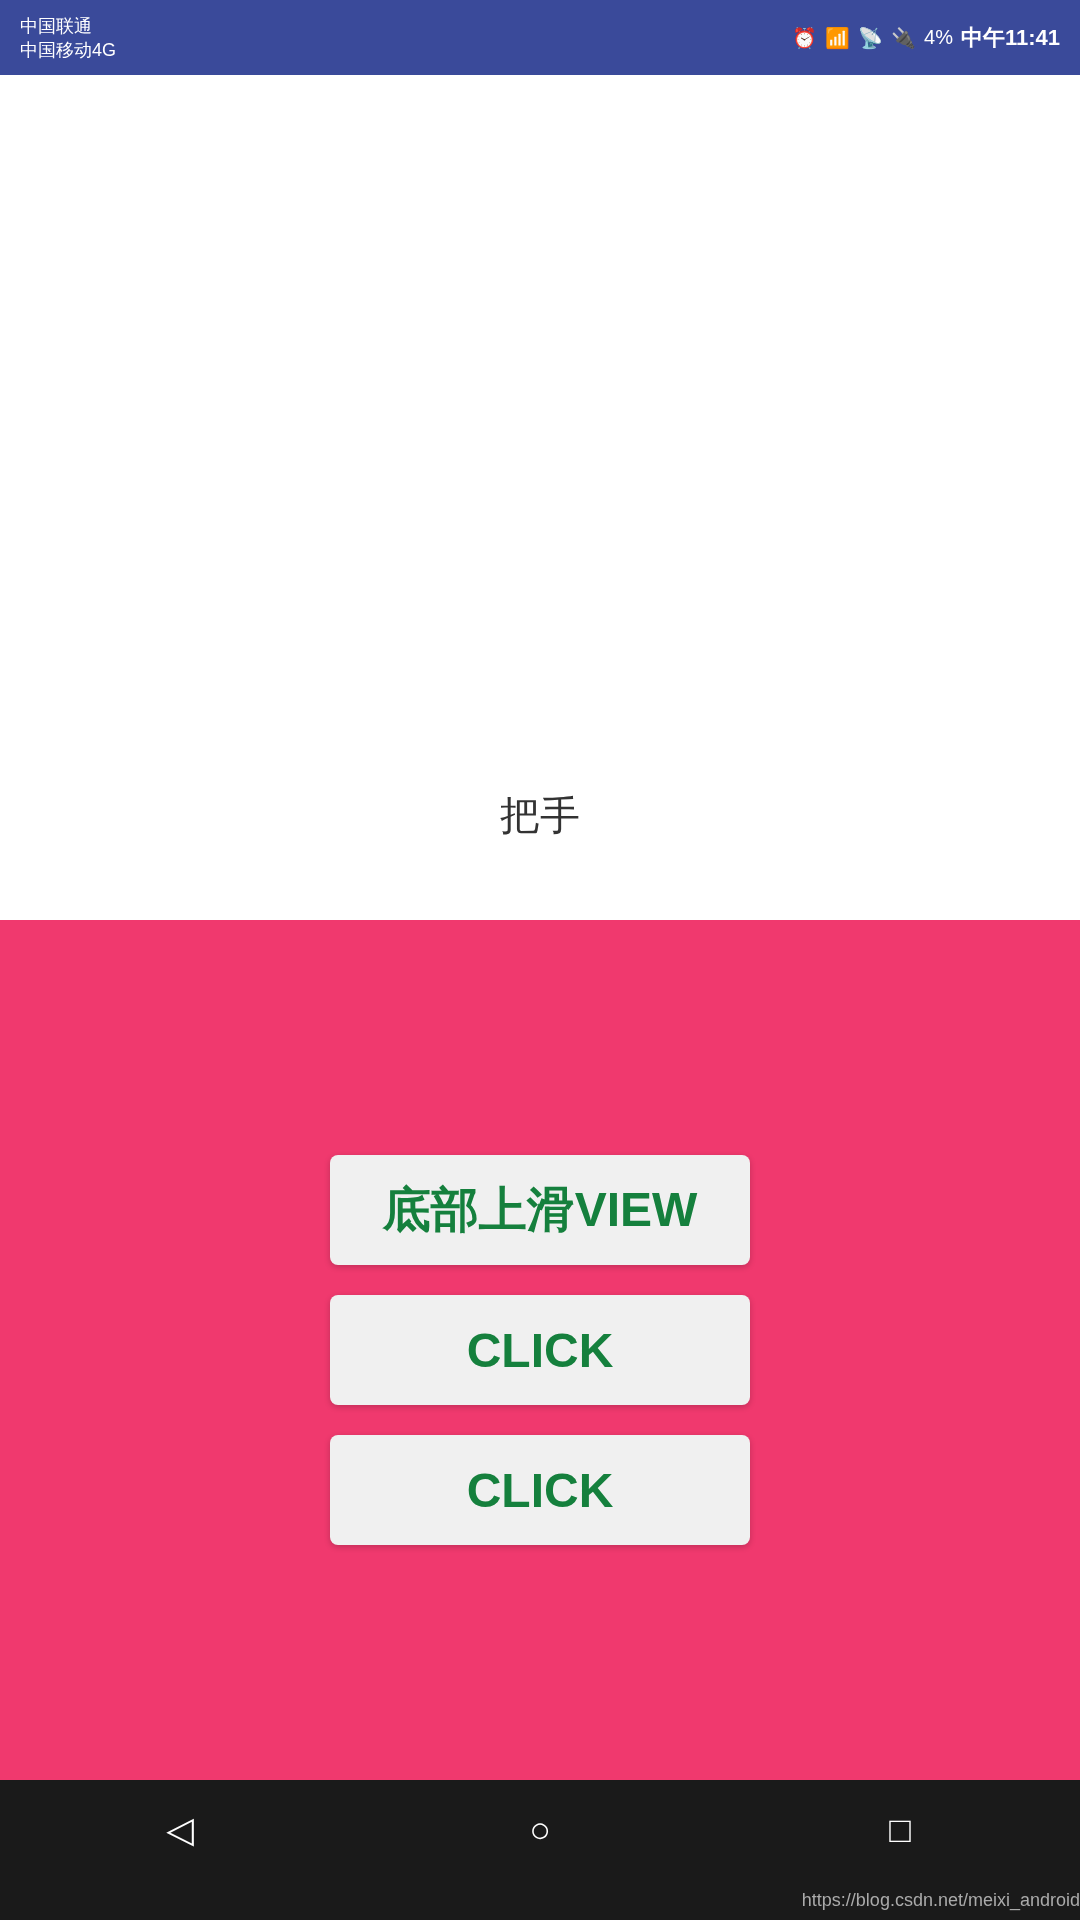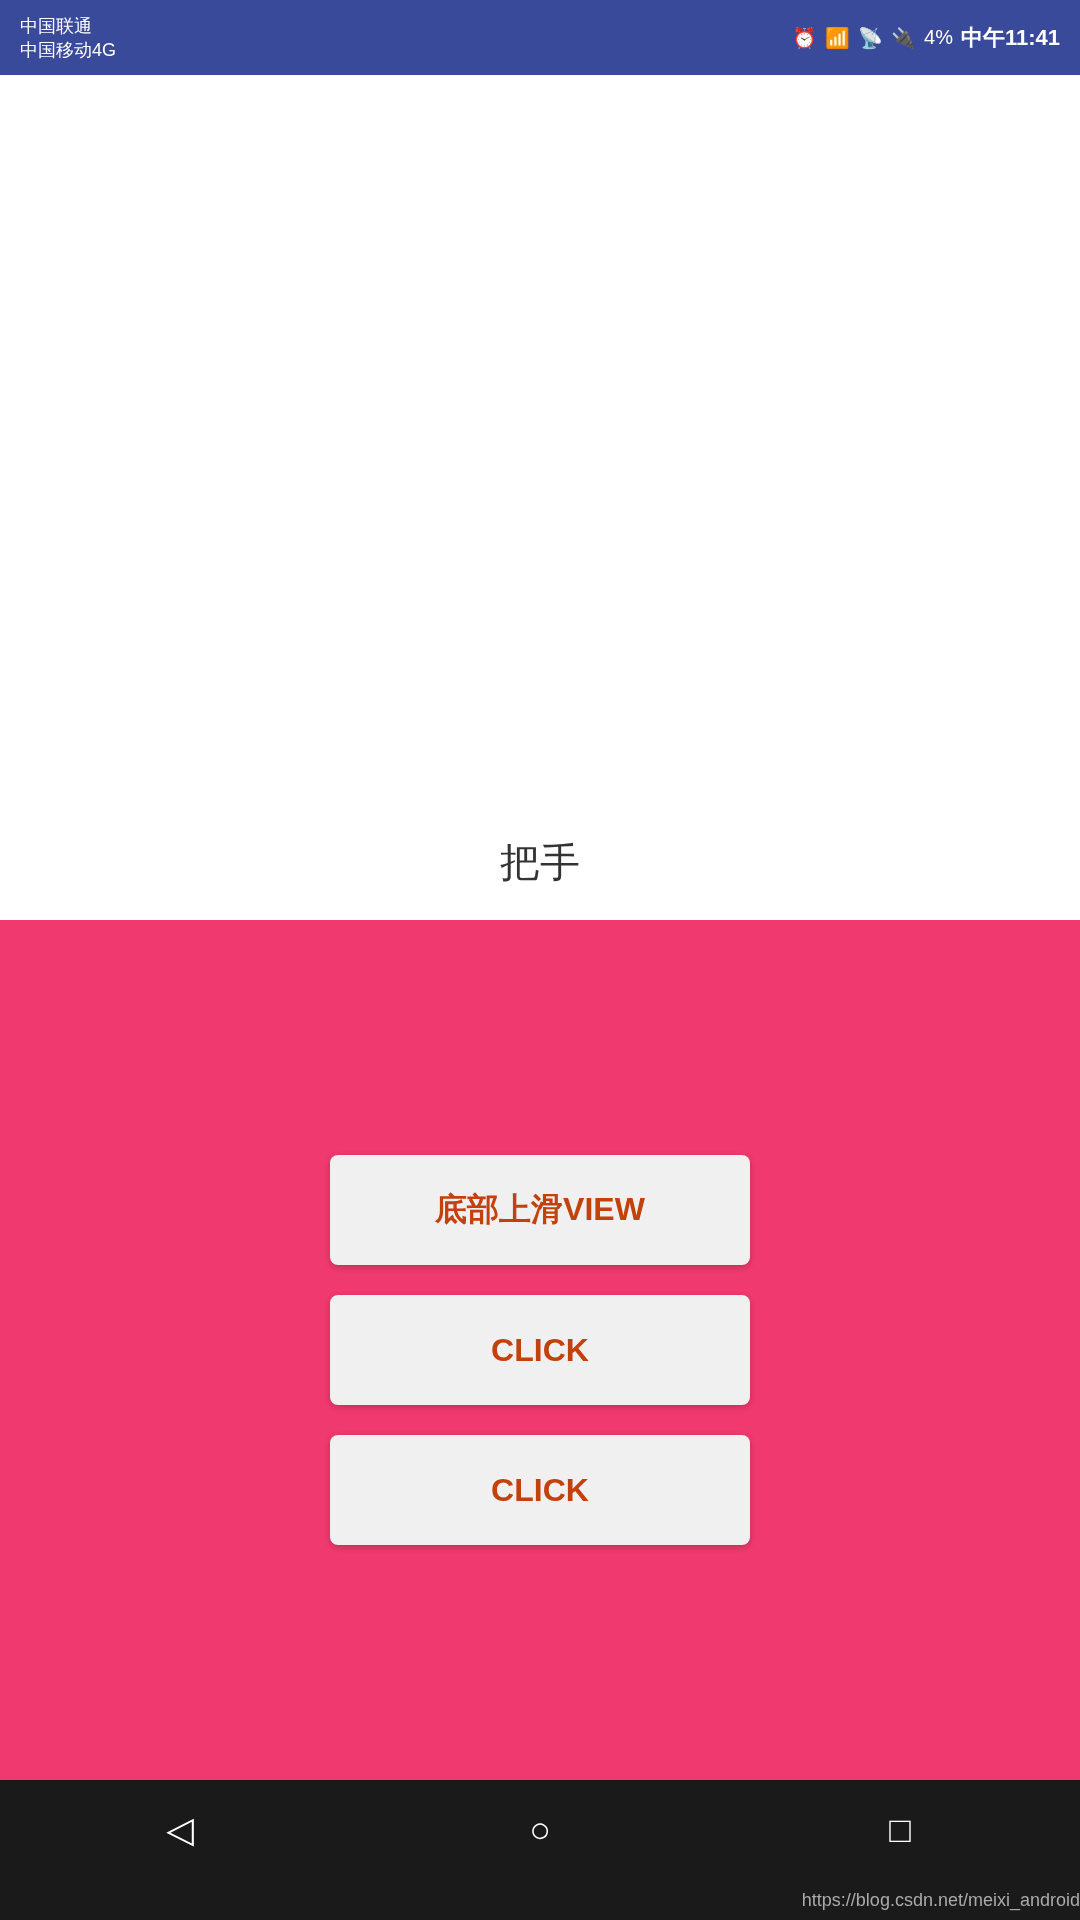--- a/index.html
+++ b/index.html
@@ -48,20 +48,21 @@
     .status-time {
       font-size: 22px;
       font-weight: bold;
     }
 
     
     #main-content {
       flex: 1;
       display: flex;
       flex-direction: column;
+      gap: 47px;
     }
 
     
     #top-section {
       background-color: #ffffff;
       flex: 1;
       display: flex;
       align-items: flex-end;
       justify-content: center;
       padding-bottom: 30px;
@@ -84,23 +85,23 @@
       gap: 30px;
       flex-shrink: 0;
     }
 
     .bottom-button {
       width: 420px;
       height: 110px;
       background-color: #f0f0f0;
       border: none;
       border-radius: 8px;
-      font-size: 32px;
+      font-size: 48px;
       font-weight: bold;
-      color: #c2410c;
+      color: #15803d;
       cursor: pointer;
       box-shadow: 0 2px 6px rgba(0,0,0,0.2);
       display: flex;
       align-items: center;
       justify-content: center;
     }
 
     
     #nav-bar {
       width: 100%;

